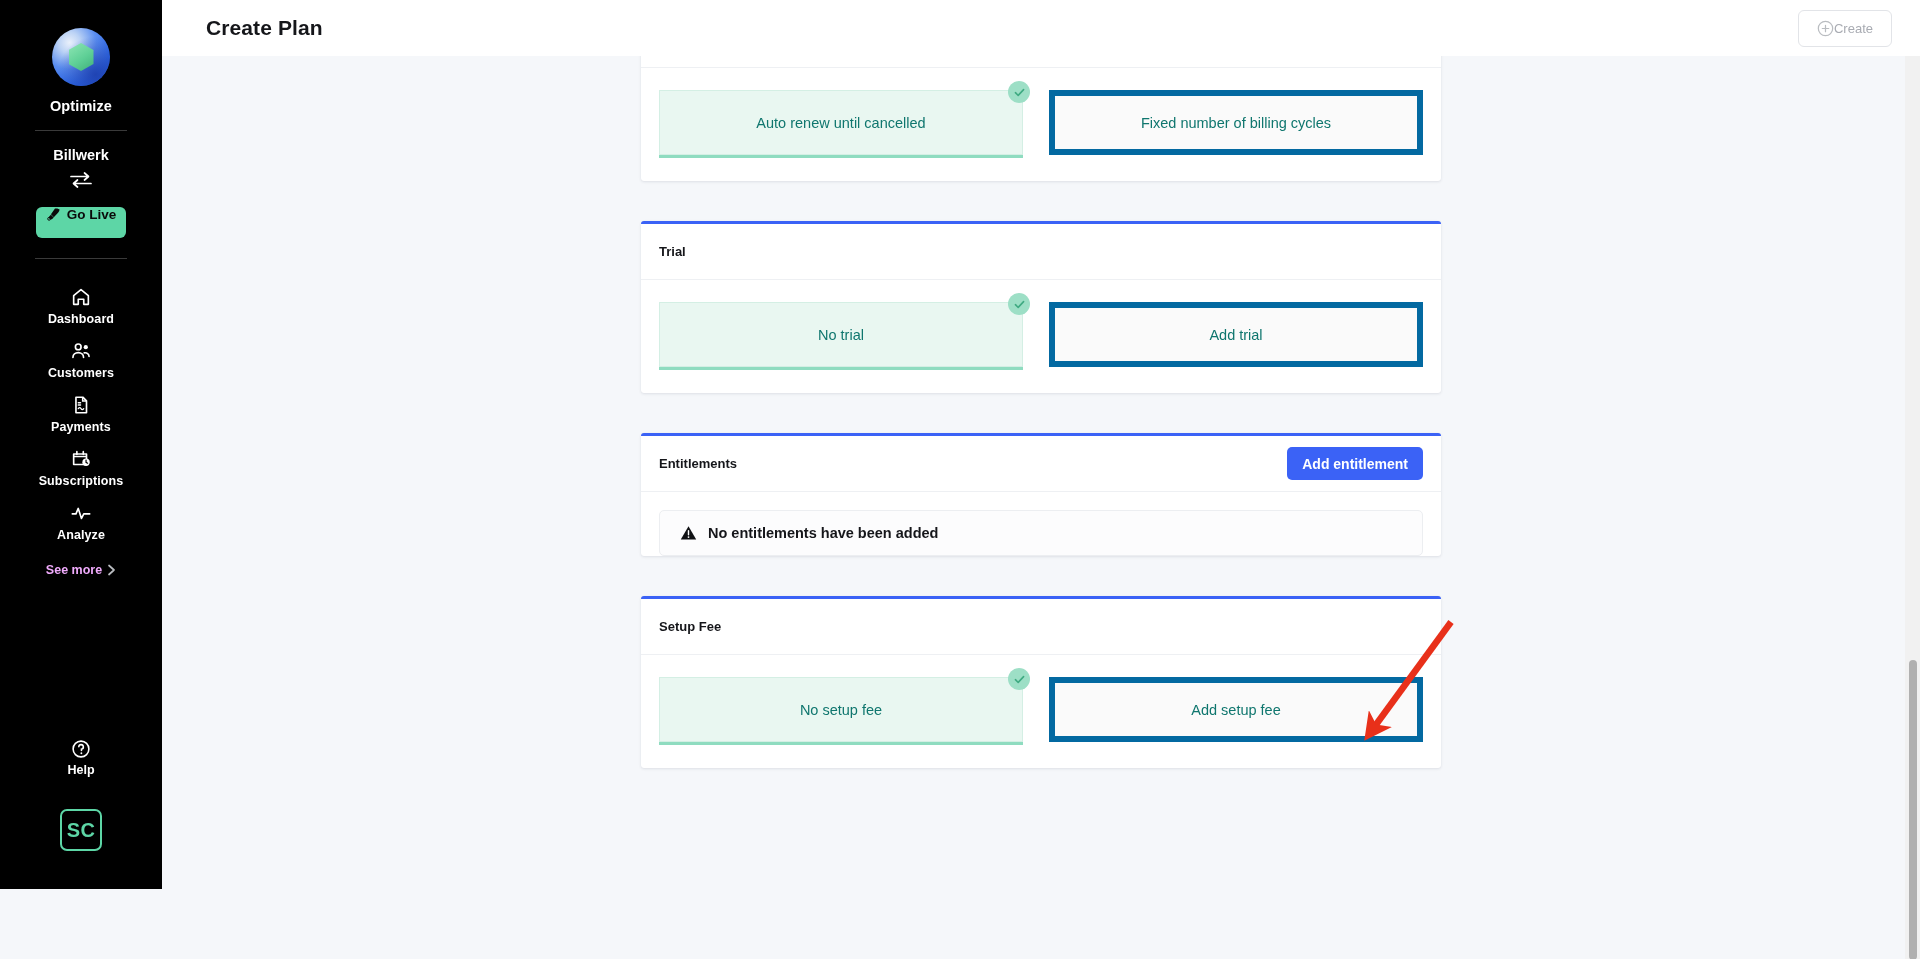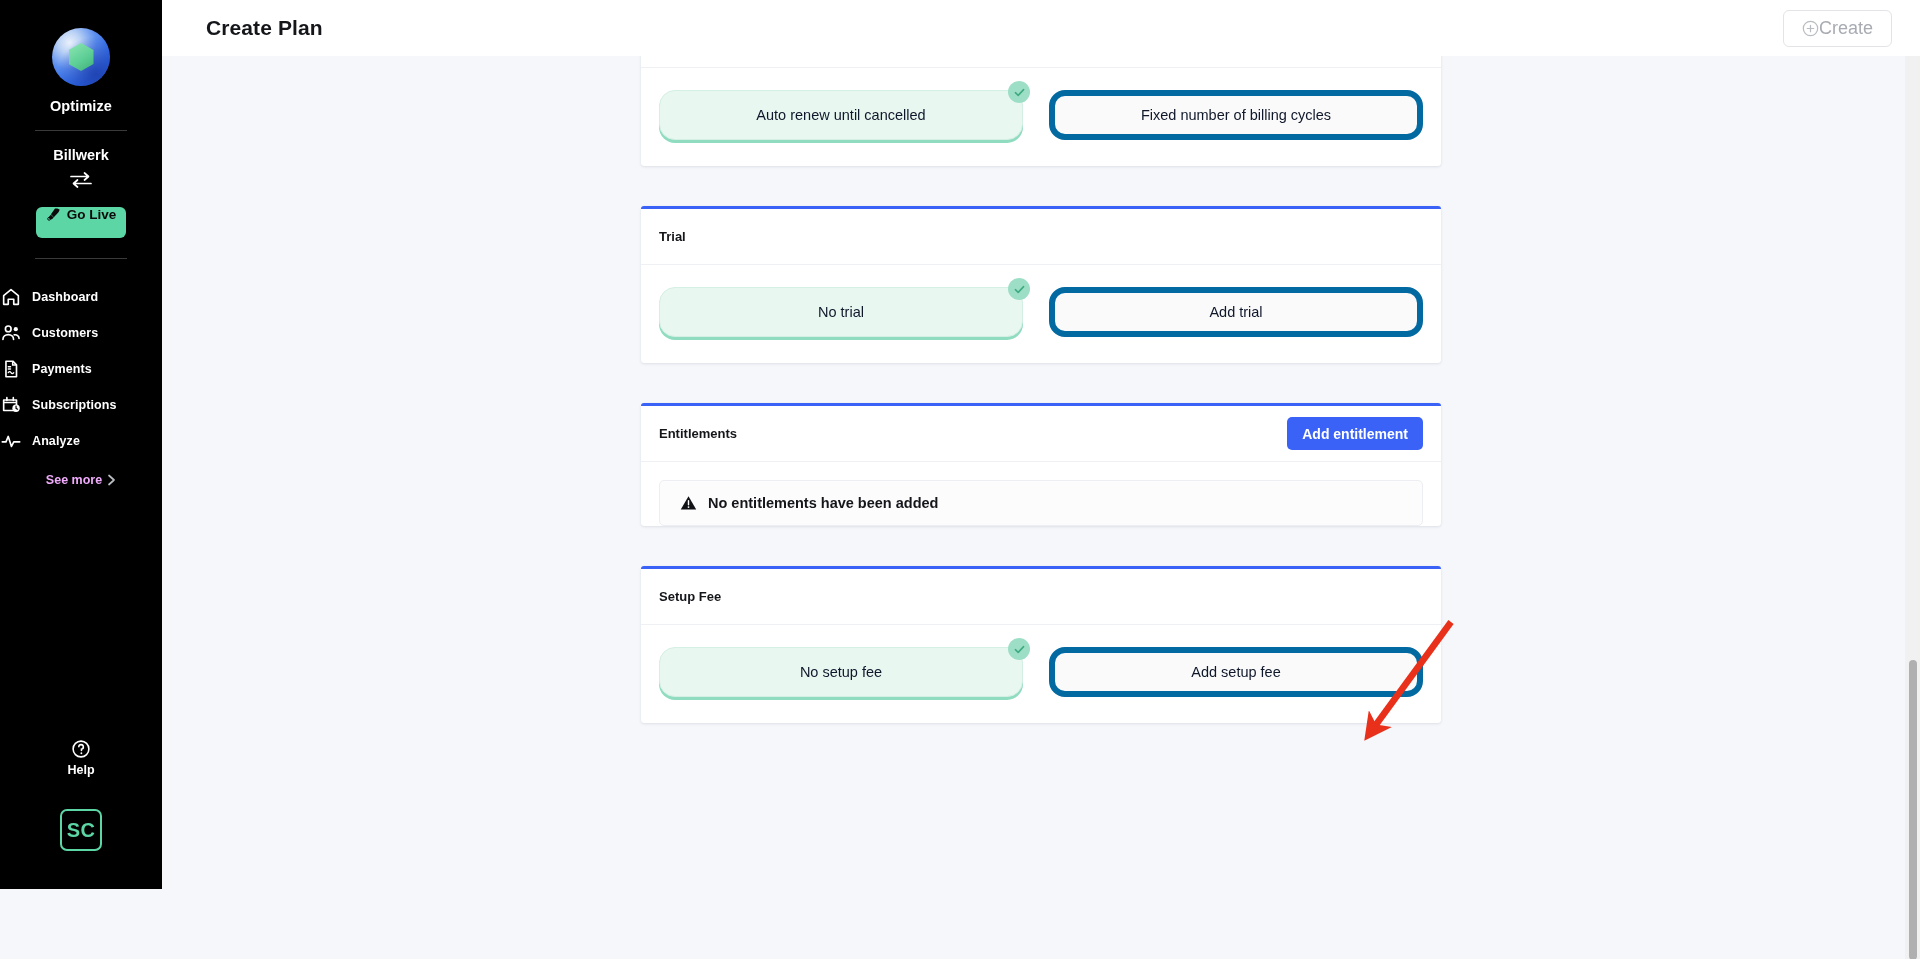--- a/index.html
+++ b/index.html
@@ -43,22 +43,22 @@
   .go-live {
     margin-top: 18px; width: 90px; height: 31px; border-radius: 6px;
     background: #5dd6a6; color: #0a0a0a; font-size: 13.5px; font-weight: 700;
     display: flex; align-items: flex-start; justify-content: center; gap: 6px;
     border: none; cursor: pointer; font-family: "Liberation Sans", sans-serif;
   }
   .side-divider2 { width: 92px; height: 1px; background: #3a3a3a; margin-top: 20px; }
 
   .nav { margin-top: 20px; width: 100%; display: flex; flex-direction: column; align-items: center; }
   .nav-item {
-    width: 100%; padding: 7px 0 7px 0; display: flex; flex-direction: row;
-    align-items: center; gap: 10px; cursor: pointer; position: relative;
+    width: 100%; padding: 7px 0 7px 0; display: flex; flex-direction: column;
+    align-items: center; gap: 4px; cursor: pointer; position: relative;
   }
   .nav-item .nav-label { color: #fff; font-size: 12.5px; font-weight: 600; letter-spacing: .1px; }
   .nav-item.active .nav-label { color: #5dd6a6; }
   .nav-item.active .accent {
     position: absolute; left: 18px; top: 3px; bottom: 3px; width: 4px;
     background: #5dd6a6; border-radius: 2px;
   }
   .nav-ico { width: 22px; height: 22px; display: block; }
   .see-more {
     margin-top: 14px; color: #f0abfc; font-size: 12.5px; font-weight: 600;
@@ -76,21 +76,21 @@
   
   #main { flex: 1 1 auto; height: 959px; position: relative; background: #f5f7fa; }
   #topbar {
     height: 56px; background: #fff; display: flex; align-items: center;
     padding: 0 28px 0 44px; justify-content: space-between; position: relative; z-index: 3;
   }
   #page-title { font-size: 21px; font-weight: 700; color: #15161a; letter-spacing: .1px; }
   .create-btn {
     display: flex; align-items: center; height: 37px; padding: 0 18px;
     border: 1px solid #e2e4e8; border-radius: 6px; background: #fff;
-    color: #a8abb2; font-size: 18px; font-weight: 500; cursor: default;
+    color: #a8abb2; font-size: 13px; font-weight: 500; cursor: default;
     font-family: "Liberation Sans", sans-serif;
   }
 
   #scroll-area {
     position: absolute; top: 56px; left: 0; right: 0; bottom: 0;
     background: #f5f7fa; overflow: hidden;
   }
   #content { width: 800px; margin: 0 auto; position: relative; padding-bottom: 60px; }
 
   .card {
@@ -100,23 +100,23 @@
   }
   .card.topbar-blue { border-top: 3px solid #3b62f6; }
   .card-head {
     height: 56px; display: flex; align-items: center; justify-content: space-between;
     padding: 0 18px 0 18px; border-bottom: 1px solid #eef0f3;
   }
   .card-title { font-size: 13px; font-weight: 700; color: #15161a; }
   .card-body { padding: 22px 18px 26px 18px; display: flex; gap: 26px; }
 
   .option {
-    flex: 1 1 0; height: 50px; border-radius: 16px; display: flex;
+    flex: 1 1 0; height: 65px; border-radius: 0; display: flex;
     align-items: center; justify-content: center; position: relative; cursor: pointer;
-    font-size: 14.5px; color: #0f172a;
+    font-size: 14.5px; color: #0f766e;
   }
   .option.unselected { background: #fafafa; border: 6px solid #0369a1; }
   .option.selected {
     background: #e9f7f1; border: 1px solid #d4efe4;
     box-shadow: 0 3px 0 0 #8fdcc0;
   }
   .check-badge {
     position: absolute; top: -10px; right: -8px; width: 22px; height: 22px; border-radius: 50%;
     background: #9ddfc6; display: flex; align-items: center; justify-content: center;
   }

